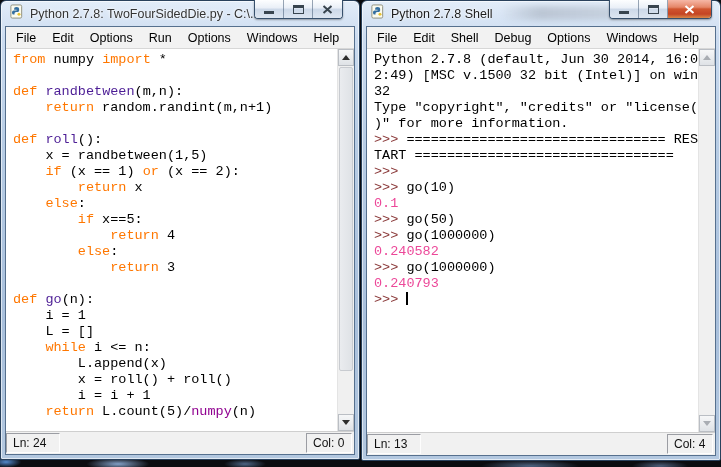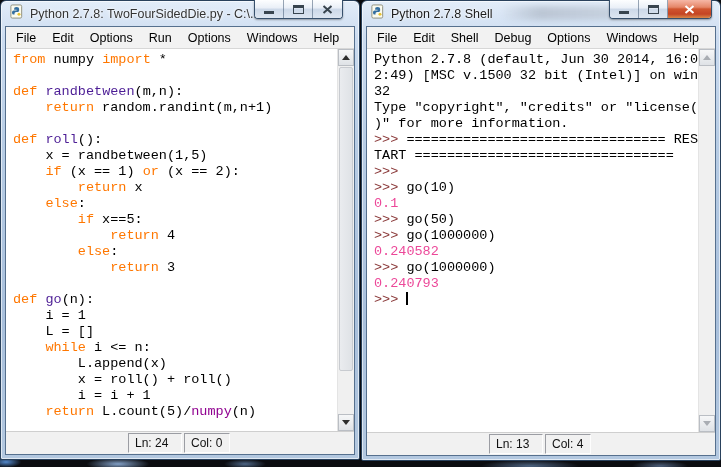--- a/index.html
+++ b/index.html
@@ -56,21 +56,21 @@
           background:linear-gradient(180deg,#f6f7f8,#dfe2e6);border:1px solid #babec4}
   .sb-btn.up{top:0}.sb-btn.down{bottom:0}
   .arr{width:0;height:0;border-left:4px solid transparent;border-right:4px solid transparent}
   .arr.up{border-bottom:5px solid #2d2d2d}
   .arr.down{border-top:5px solid #2d2d2d}
   .arr.disabled.up{border-bottom-color:#a9adb3}
   .arr.disabled.down{border-top-color:#a9adb3}
   .sb-thumb{position:absolute;left:1px;right:1px;top:18px;bottom:60px;border-radius:2px;
             background:linear-gradient(90deg,#eaecef,#dfe2e6);border:1px solid #c8cbd0}
   
-  .statusbar{height:23px;background:#f1f1f1;border-top:1px solid #cfcfcf;display:flex;justify-content:center;
+  .statusbar{height:23px;background:#f1f1f1;border-top:1px solid #cfcfcf;display:flex;justify-content:space-between;
              font:12px/19px "Liberation Sans",sans-serif;color:#111;flex:0 0 auto}
   .scell{border:1px solid;border-color:#9b9da3 #fdfdfd #fdfdfd #9b9da3;padding:0 4px 0 6px;min-width:54px;
          margin:1px 2px 1px 0;background:#f1f1f1}
   .scell.col{min-width:46px}
 </style>
 </head>
 <body>
 
 <div class="desktop-glow"></div>
 

